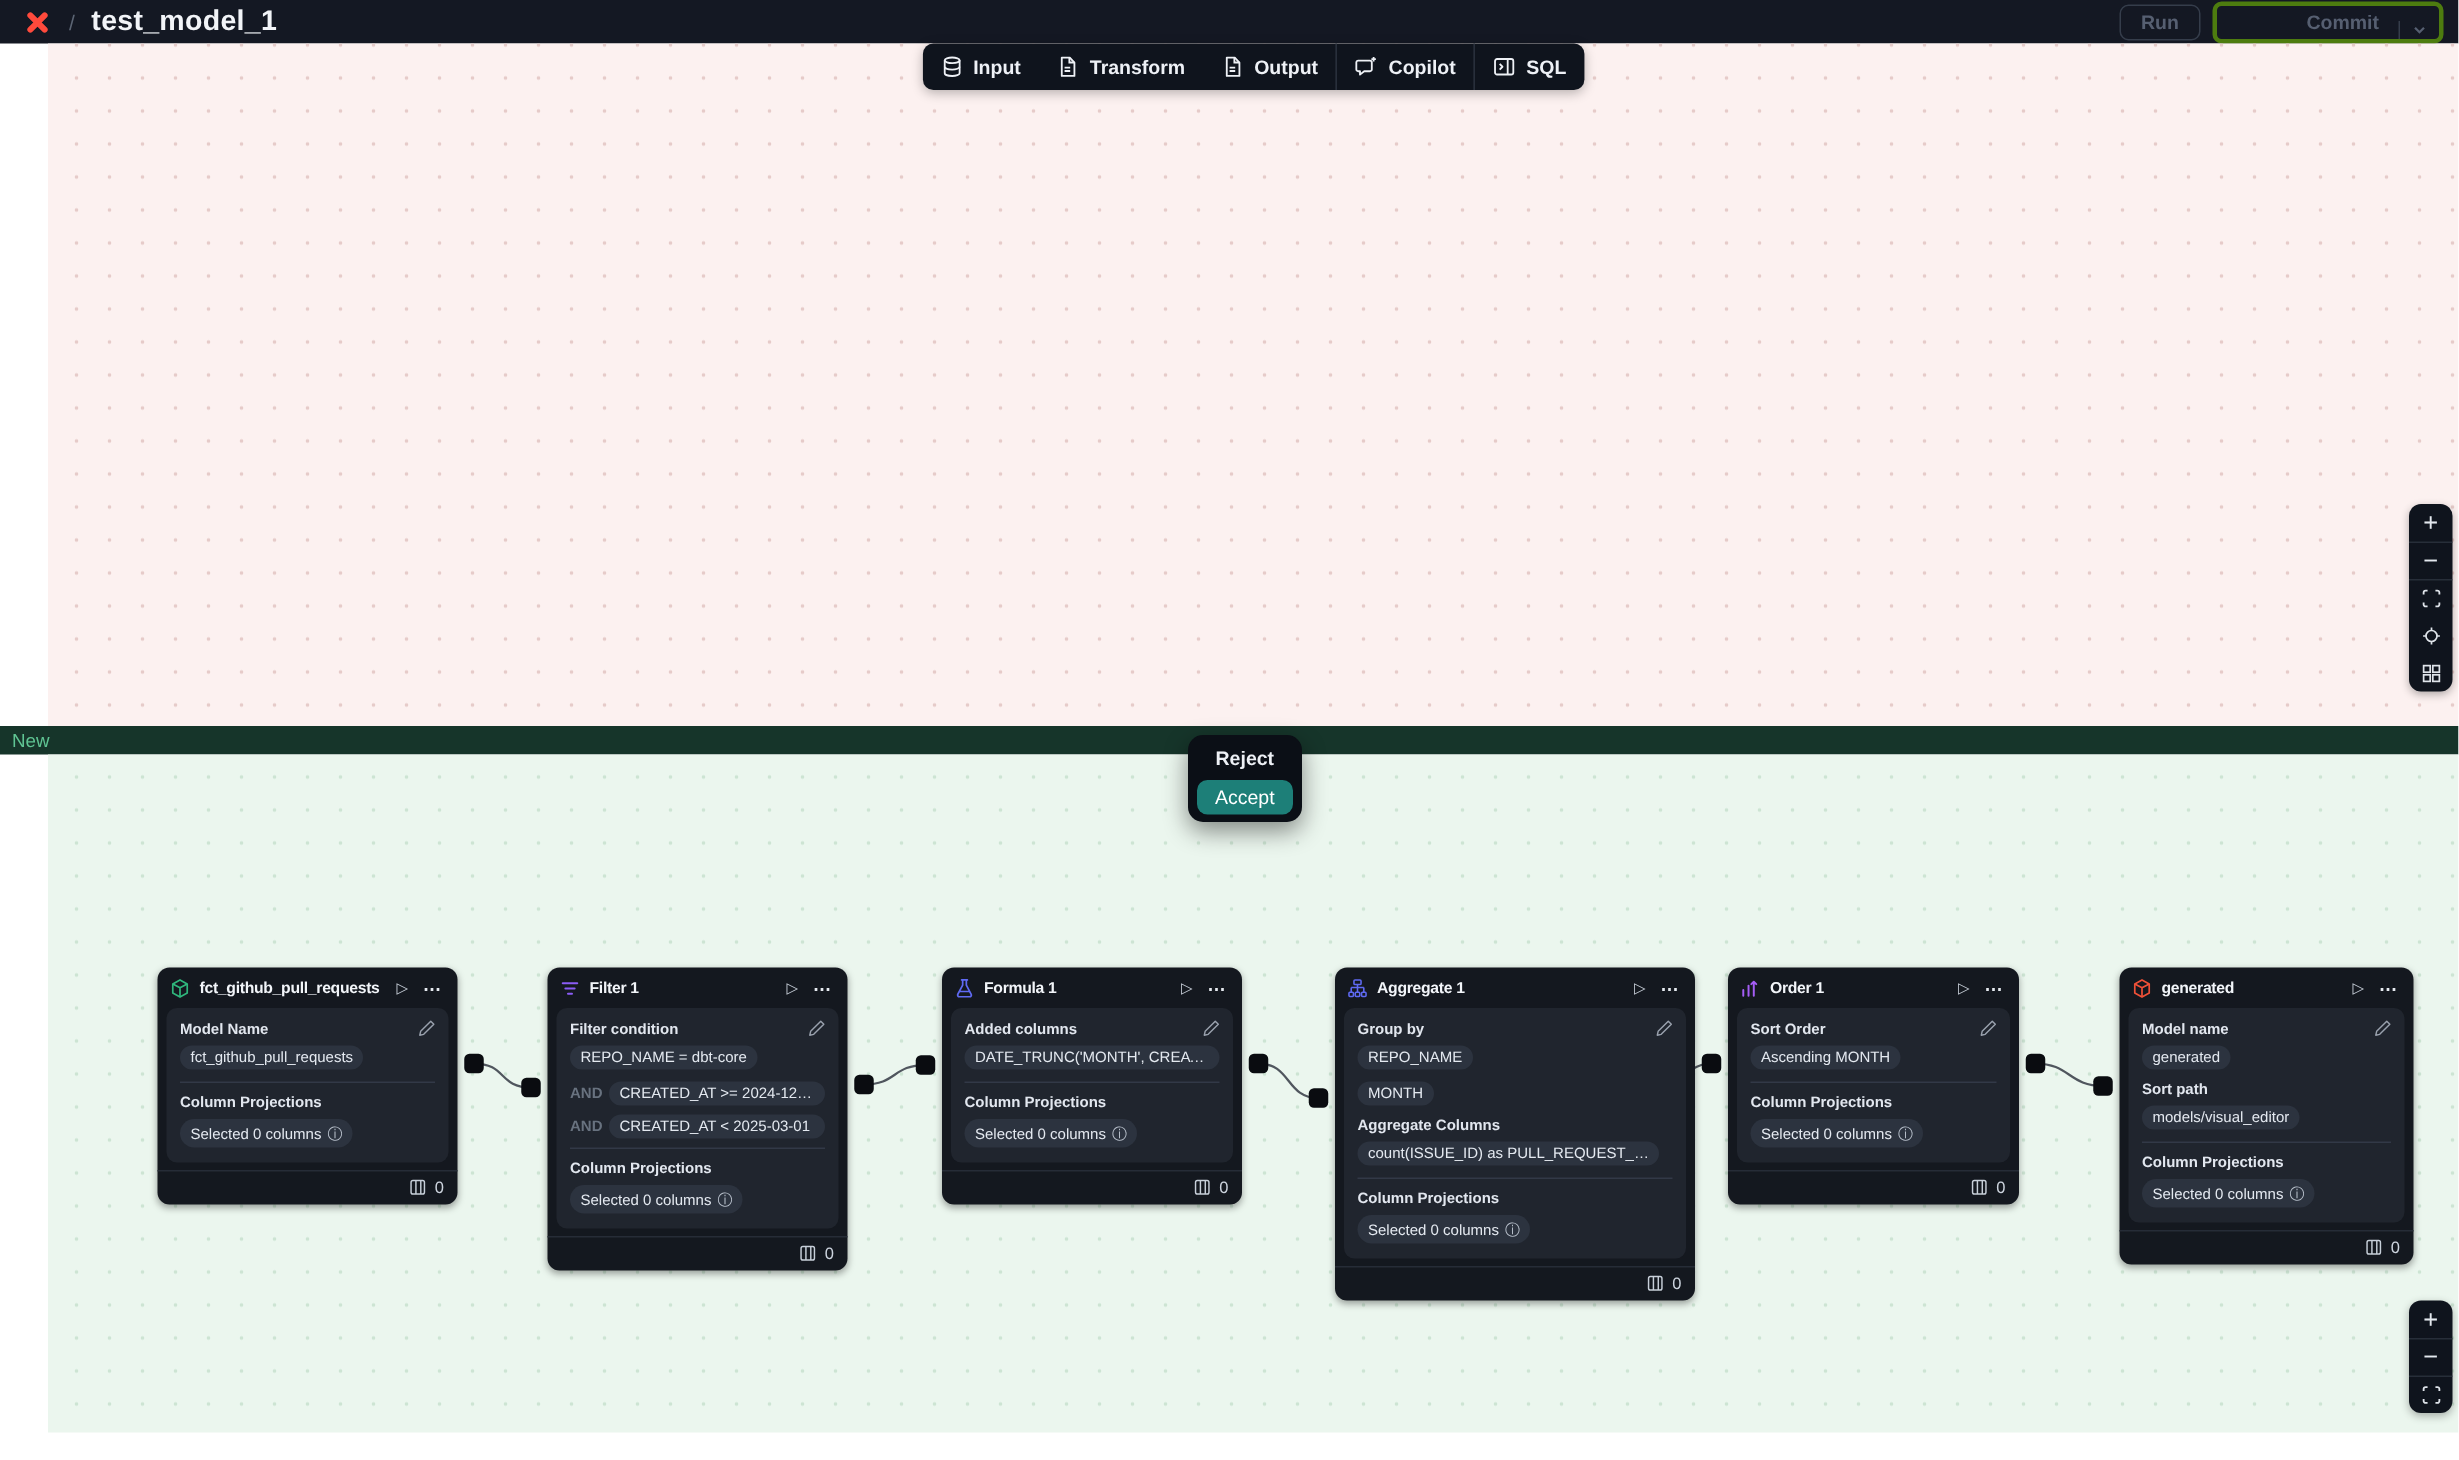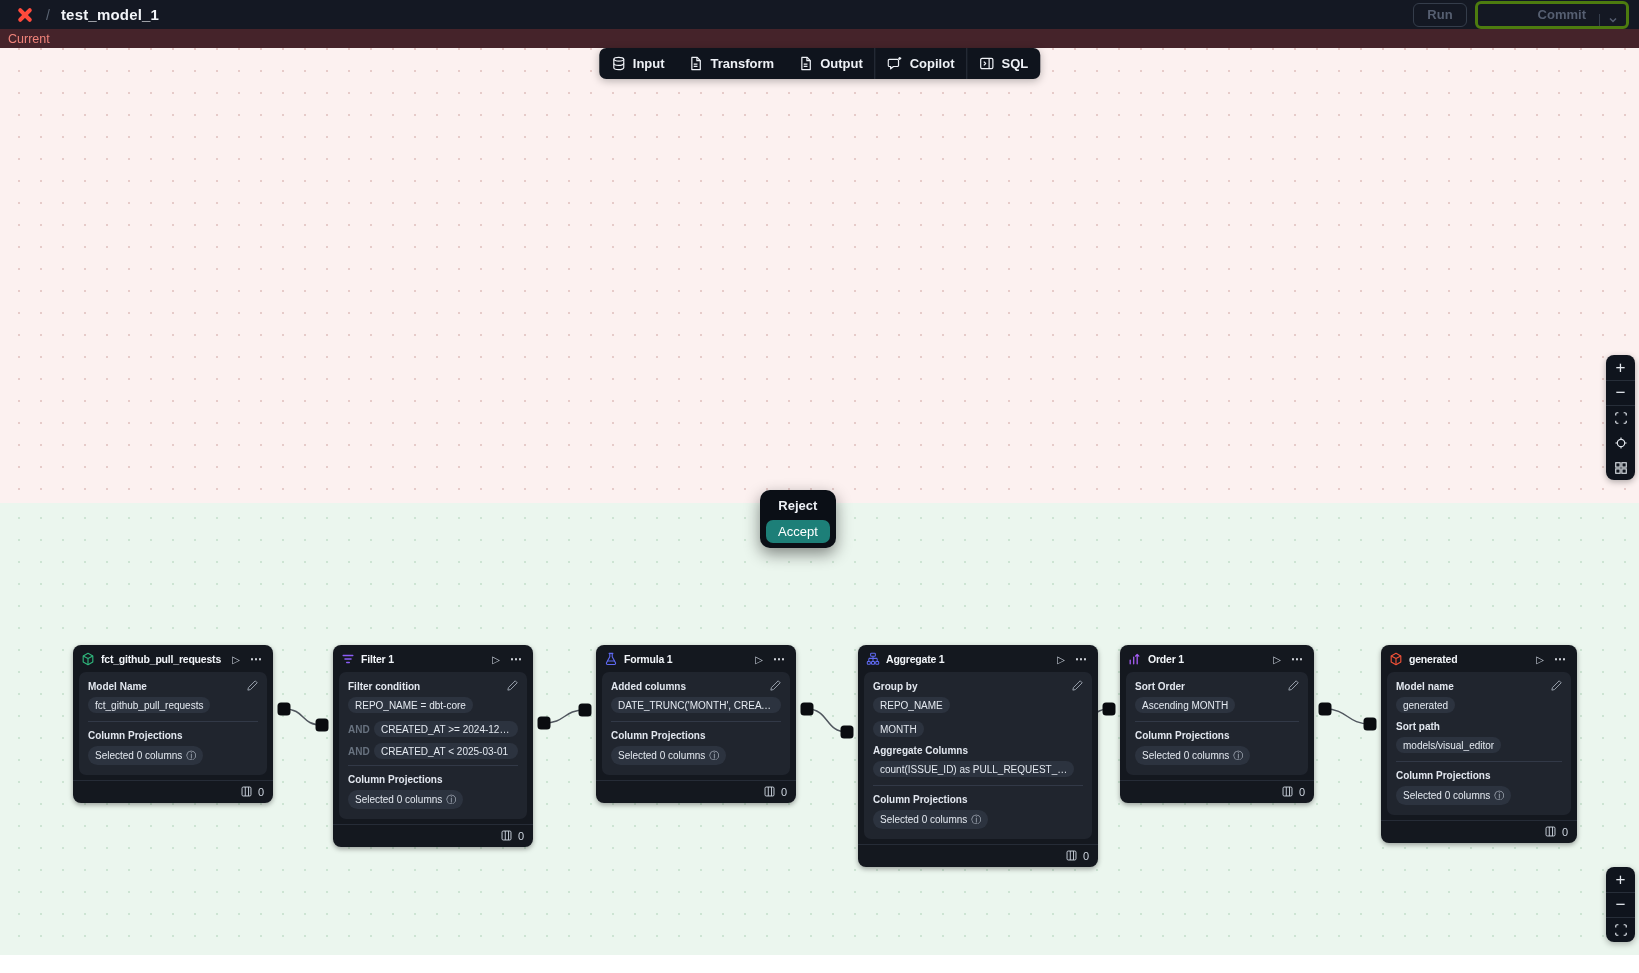--- a/index.html
+++ b/index.html
@@ -8,34 +8,34 @@
     font-family:"Liberation Sans", sans-serif;
     -webkit-font-smoothing:antialiased;
   }
   .app{position:relative;width:1639px;height:973px;display:flex;flex-direction:column;}
 
   
   .topbar{height:29px;background:#141823;display:flex;align-items:center;justify-content:space-between;padding:0 10px;flex:none;}
   .brand{display:flex;align-items:center;gap:11px;padding-left:5px;}
   .logo{width:20px;height:20px;display:block;}
   .crumb-sep{color:#5c6574;font-size:14px;}
-  .model-title{color:#f2f4f8;font-weight:700;font-size:15px;letter-spacing:.2px;}
+  .model-title{color:#f2f4f8;font-weight:700;font-size:19px;letter-spacing:.2px;}
   .actions{display:flex;gap:8px;align-items:center;}
   .btn{background:transparent;border:1px solid #353d4b;border-radius:6px;color:#565f71;font-size:13px;font-weight:600;padding:3px 13px;font-family:inherit;line-height:16px;}
   .split{display:flex;border:3px solid #4d7c0f;border-radius:6px;overflow:hidden;align-items:flex-end;padding-left:47px;}
   .split .btn-main{border:none;background:transparent;color:#565f71;font-size:13px;font-weight:600;padding:3px 13px;font-family:inherit;line-height:16px;}
   .split .btn-chev{border:none;border-left:1px solid #353d4b;background:transparent;padding:0 7px;display:flex;align-items:center;}
 
   
   .pane-label{height:19px;display:flex;align-items:center;padding:0 8px;font-size:12.5px;flex:none;}
   .current-label{background:#45232a;color:#f0837a;}
   .new-label{background:#16352a;color:#5fc493;}
 
   
-  .pane{position:relative;flex:none;}
+  .pane{position:relative;flex:none;margin-left:32px;}
   .pane-current{height:455px;background:#fcf1f0;
     background-image:radial-gradient(circle,#e6cbc9 1.1px,transparent 1.4px);
     background-size:22px 22px;background-position:8px 12px;}
   .pane-new{height:452px;background:#ebf6ee;
     background-image:radial-gradient(circle,#cde4d3 1.1px,transparent 1.4px);
     background-size:22px 22px;background-position:8px 4px;}
 
   
   .float-toolbar{position:absolute;top:0;left:50%;transform:translateX(-50%);
     background:#0f141d;border-radius:7px;display:flex;align-items:stretch;height:31px;
@@ -106,23 +106,20 @@
         <button class="btn-main">Commit</button>
         <button class="btn-chev">
           <svg width="12" height="12" viewBox="0 0 12 12" fill="none" stroke="#565f71" stroke-width="1.5">
               <path d="M3 4.5l3 3 3-3"></path>
             </svg>
         </button>
       </div>
     </div>
   </header>
 
-  <div class="pane-label current-label">
-    <span>Current</span>
-  </div>
 
   <section class="pane pane-current">
 
     <div class="float-toolbar">
       <button class="tb-item">
         <svg width="15" height="15" viewBox="0 0 16 16" fill="none" stroke="#eef1f6" stroke-width="1.3">
           <ellipse cx="8" cy="3.4" rx="5.3" ry="2"></ellipse>
           <path d="M2.7 3.4v4.6c0 1.1 2.4 2 5.3 2s5.3-.9 5.3-2V3.4"></path>
           <path d="M2.7 8v4.6c0 1.1 2.4 2 5.3 2s5.3-.9 5.3-2V8"></path>
         </svg>
@@ -181,20 +178,23 @@
         <svg width="14" height="14" viewBox="0 0 16 16" fill="none" stroke="#dfe4ea" stroke-width="1.3">
           <rect x="2" y="2" width="5" height="5"></rect>
             <rect x="9" y="2" width="5" height="5"></rect>
           <rect x="2" y="9" width="5" height="5"></rect>
             <rect x="9" y="9" width="5" height="5"></rect>
         </svg>
       </button>
     </div>
   </section>
 
+  <div class="pane-label new-label">
+    <span>New</span>
+  </div>
 
   <section class="pane pane-new">
 
     <div class="review-bar">
       <button class="reject-btn">Reject</button>
       <button class="accept-btn">Accept</button>
     </div>
 
     <svg class="edges" width="1639" height="452" viewBox="0 0 1639 452">
       <path class="edge" d="M284 206 C306 206 300 222 322 222"></path>

